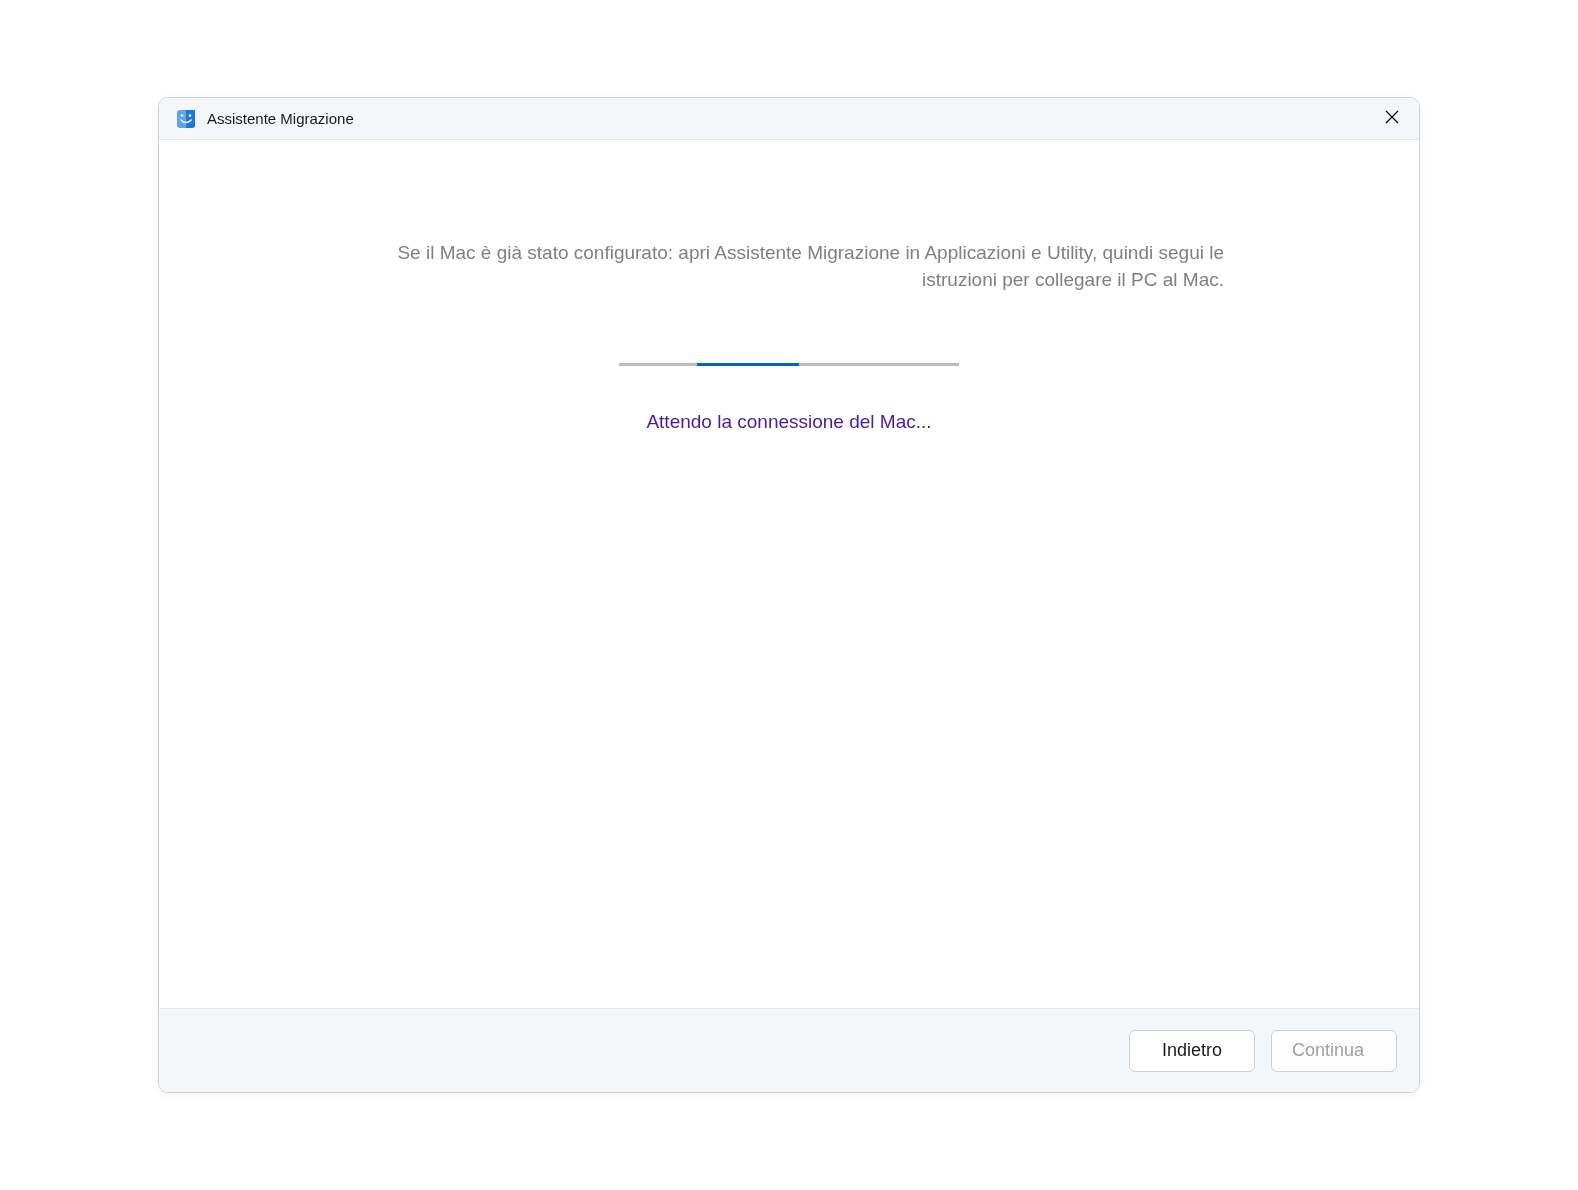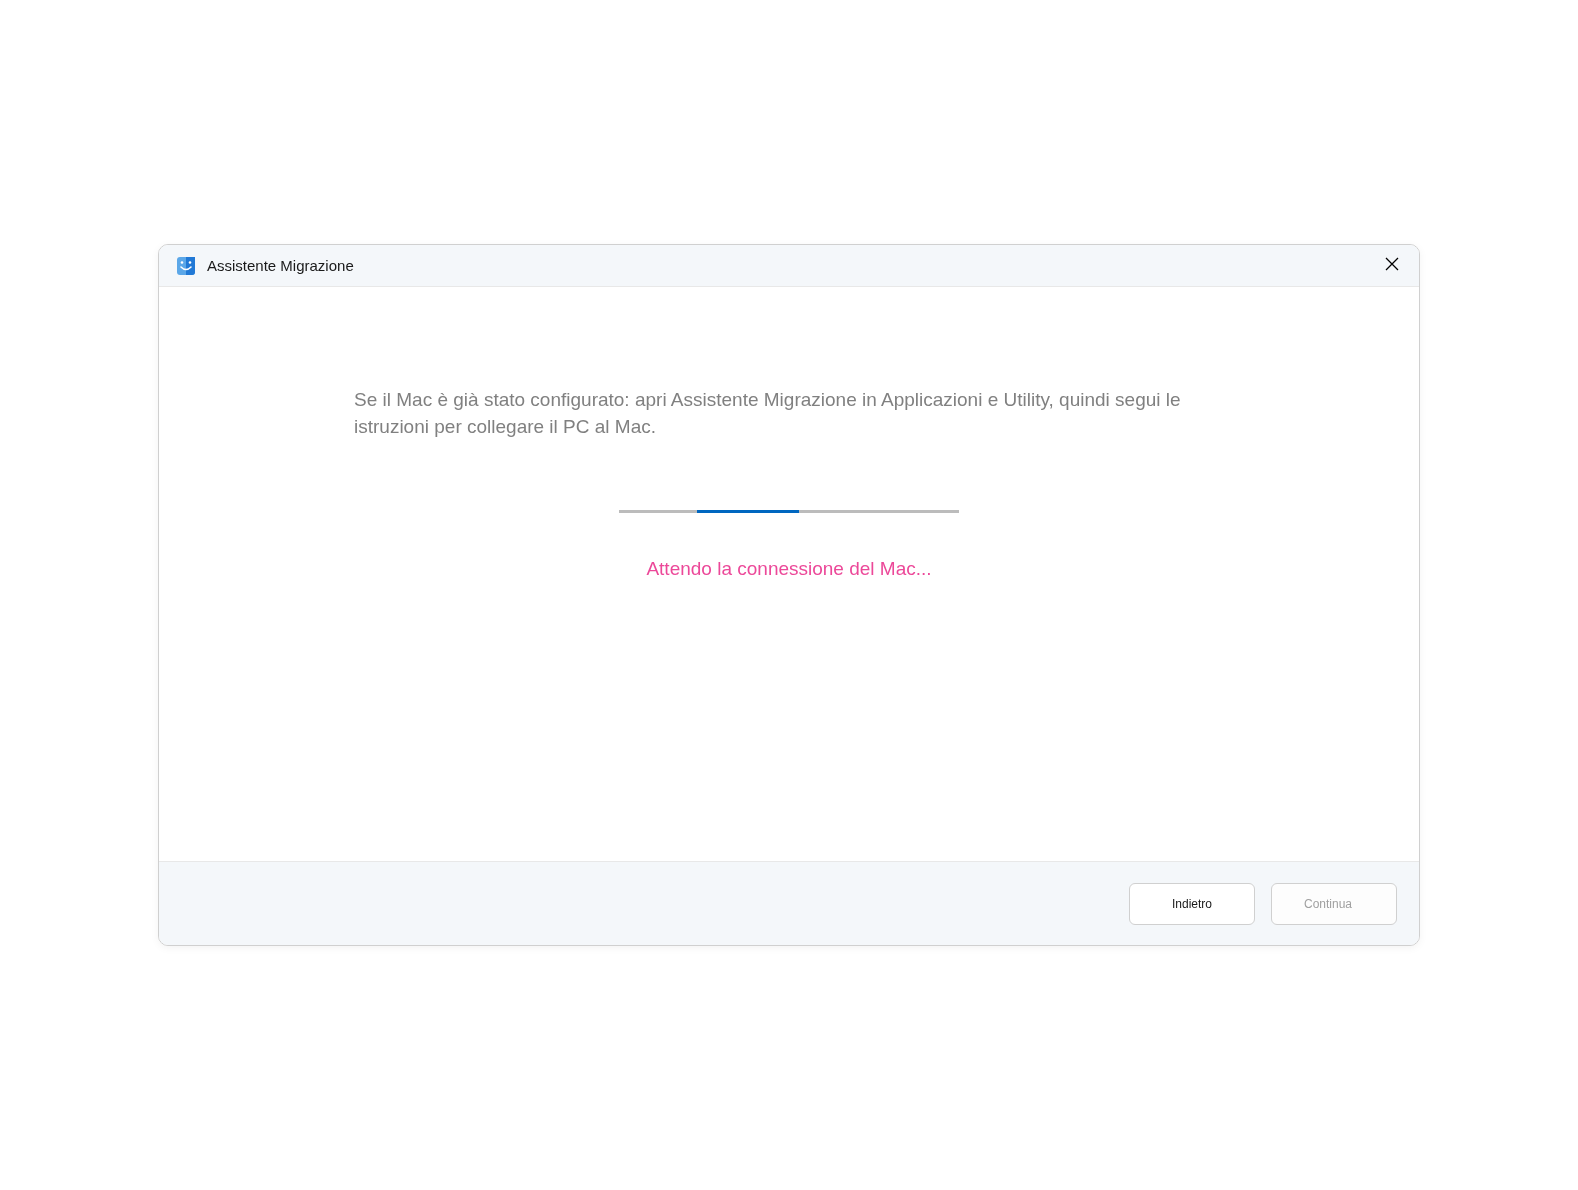--- a/index.html
+++ b/index.html
@@ -13,21 +13,21 @@
       background: #fff;
       width: 1578px;
       height: 1190px;
       display: flex;
       align-items: center;
       justify-content: center;
     }
     
     .window {
       width: 1262px;
-      height: 702px;
+      height: 996px;
       background: #fff;
       border: 1px solid #d0d0d0;
       border-radius: 10px;
       display: flex;
       flex-direction: column;
       overflow: hidden;
       box-shadow: 0 2px 8px rgba(0,0,0,0.05);
     }
     
     .titlebar {
@@ -95,21 +95,21 @@
       color: #1a1a1a;
       text-align: center;
       max-width: 880px;
       line-height: 1.45;
       margin-bottom: 30px;
     }
     
     .subtext {
       font-size: 19px;
       color: #808080;
-      text-align: left;
+      text-align: right;
       max-width: 870px;
       line-height: 1.4;
       margin-bottom: 70px;
     }
     
     .progress-container {
       width: 340px;
       margin-bottom: 45px;
     }
     
@@ -124,42 +124,42 @@
     .progress-fill {
       position: absolute;
       height: 100%;
       background: #0067c0;
       left: 23%;
       width: 30%;
     }
     
     .status-text {
       font-size: 19px;
-      color: #ec4899;
+      color: #4c1d95;
       text-align: center;
     }
     
     .footer {
       height: 84px;
       background: #f4f7fa;
       border-top: 1px solid #e8e8e8;
       display: flex;
       align-items: center;
       justify-content: flex-end;
       padding: 0 22px;
       gap: 16px;
     }
     
     .btn {
       min-width: 126px;
       height: 42px;
       border: 1px solid #d0d0d0;
       border-radius: 6px;
       background: #fff;
-      font-size: 12px;
+      font-size: 18px;
       color: #1a1a1a;
       cursor: pointer;
       padding: 0 20px;
       font-family: inherit;
     }
     
     .btn.disabled {
       color: #a0a0a0;
       cursor: default;
       background: #fdfdfd;

